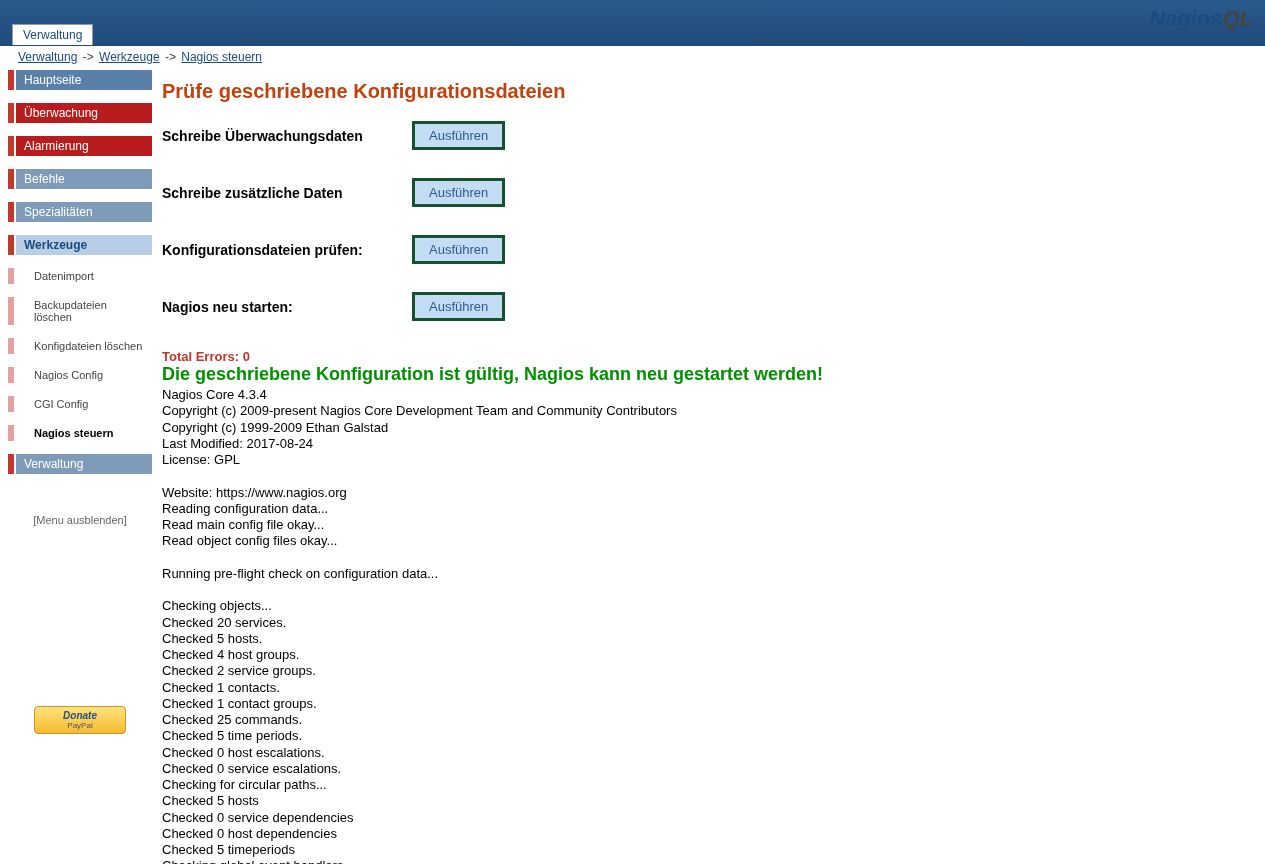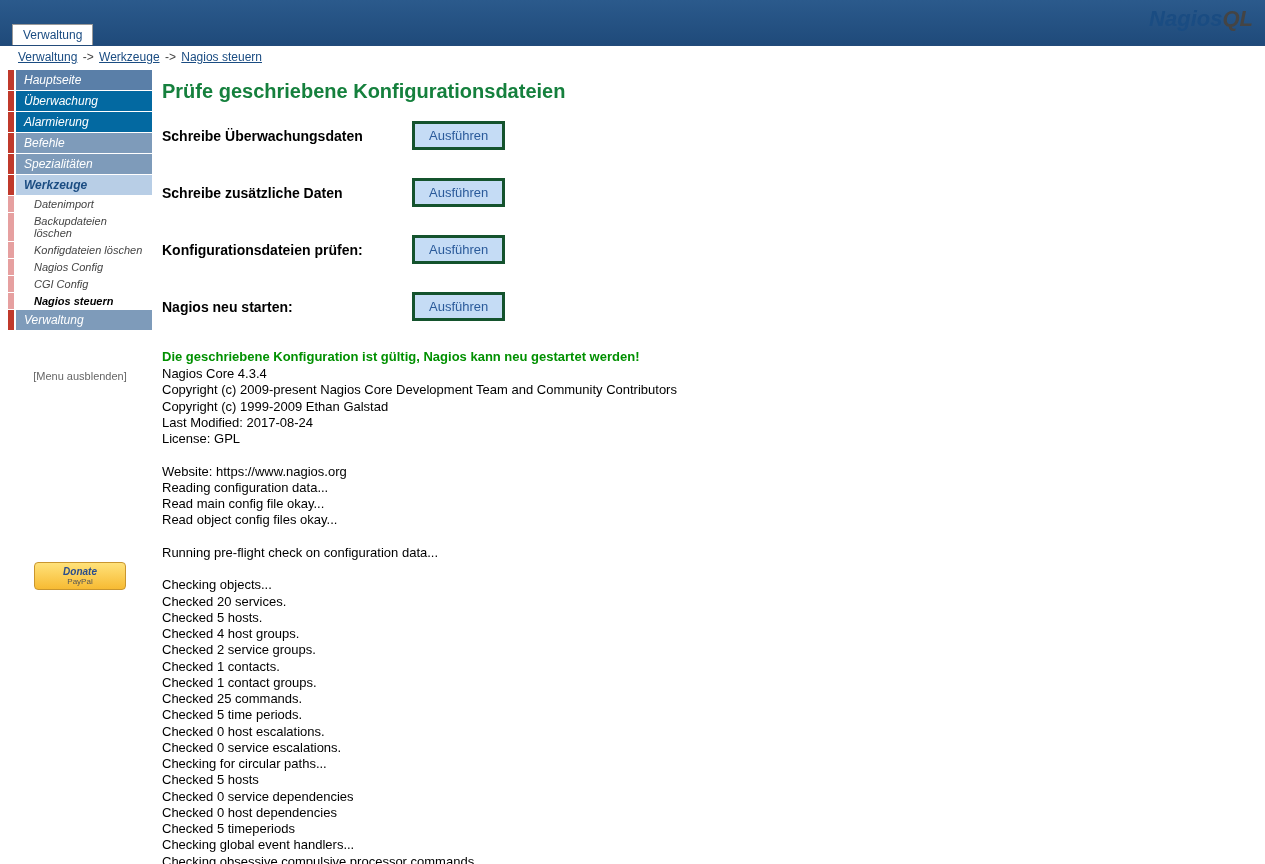--- a/index.html
+++ b/index.html
@@ -11,43 +11,43 @@
 .info-row { display: flex; justify-content: space-between; align-items: flex-start; padding: 4px 14px 2px 18px; font-size: 12px; flex-direction: column; }
 .breadcrumb a { color: #1a4c82; text-decoration: underline; }
 .breadcrumb .sep { color: #444; margin: 0 2px; }
 .right-info { text-align: right; }
 .right-info .domain-label { font-weight: bold; margin-right: 14px; }
 .right-info select { font-size: 12px; min-width: 90px; border: 1px solid #666; }
 .right-info .login-label { margin-left: 30px; }
 .right-info a { color: #1a4c82; text-decoration: underline; }
 .layout { display: flex; align-items: flex-start; }
 .sidebar { width: 152px; flex: 0 0 152px; padding: 4px 0 0 8px; }
-.nav-item { display: flex; margin-bottom: 1px; font-size: 12px; font-style: italic; }
+.nav-item { display: flex; margin-bottom: 13px; font-size: 12px; }
 .nav-item .handle { width: 6px; background: #c0392b; margin-right: 2px; }
 .nav-item .handle.pink { background: #e6a0a0; }
 .nav-item .label { flex: 1; padding: 3px 8px; color: #fff; }
 .nav-item.b1 .label { background: #5a7fa8; }
-.nav-item.b2 .label { background: #0369a1; }
+.nav-item.b2 .label { background: #b91c1c; }
 .nav-item.b3 .label { background: #7e9bba; }
 .nav-item.active .label { background: #b8cee6; color: #1a4c82; font-weight: bold; }
 .nav-item.sub { margin-left: 0; }
 .nav-item.sub .label { background: transparent; color: #444; padding: 2px 8px 2px 18px; font-size: 11px; }
 .nav-item.sub.current .label { color: #000; font-weight: bold; }
 .hide-menu { text-align: center; color: #666; font-size: 11px; margin-top: 40px; }
 .donate { margin: 180px auto 0; text-align: center; }
 .donate-btn { display: inline-block; background: linear-gradient(to bottom, #ffe27a, #f7bb33); border: 1px solid #c9962e; border-radius: 4px; padding: 3px 28px; font-size: 10px; font-weight: bold; color: #2a4d8c; font-style: italic; }
 .donate-btn small { display: block; font-weight: normal; font-size: 8px; color: #555; font-style: normal; }
 .content { flex: 1; padding: 8px 20px 40px 10px; }
-h1 { color: #15803d; font-size: 20px; margin: 6px 0 18px; font-weight: bold; }
+h1 { color: #c2410c; font-size: 20px; margin: 6px 0 18px; font-weight: bold; }
 .action-row { display: flex; align-items: center; margin-bottom: 28px; }
 .action-row .text { width: 250px; font-size: 14px; color: #000; font-weight: bold; }
 .btn { background: #c5dcf5; border: 3px solid #14532d; color: #2a5a9a; font-size: 13px; padding: 4px 14px; cursor: pointer; }
 .warnings { color: #f39c12; font-weight: bold; font-size: 13px; }
 .errors { color: #c0392b; font-weight: bold; font-size: 13px; }
-.success { color: #009000; font-weight: bold; font-size: 13px; }
+.success { color: #009000; font-weight: bold; font-size: 18px; }
 .output { font-size: 13px; line-height: 1.25; white-space: pre-line; margin-top: 2px; color: #000; }
 </style>
 </head>
 <body>
 
 <div class="top-bar">
   <div class="tab">Verwaltung</div>
   <div class="logo">Nagios<span class="q">QL</span></div>
 </div>
 
@@ -136,20 +136,21 @@
     </div>
     <div class="action-row">
       <div class="text">Konfigurationsdateien prüfen:</div>
       <button class="btn">Ausführen</button>
     </div>
     <div class="action-row">
       <div class="text">Nagios neu starten:</div>
       <button class="btn">Ausführen</button>
     </div>
 
+    <div class="errors">Total Errors: 0</div>
     <div class="success">Die geschriebene Konfiguration ist gültig, Nagios kann neu gestartet werden!</div>
     <div class="output">Nagios Core 4.3.4
 Copyright (c) 2009-present Nagios Core Development Team and Community Contributors
 Copyright (c) 1999-2009 Ethan Galstad
 Last Modified: 2017-08-24
 License: GPL
 
 Website: https://www.nagios.org
 Reading configuration data...
 Read main config file okay...

